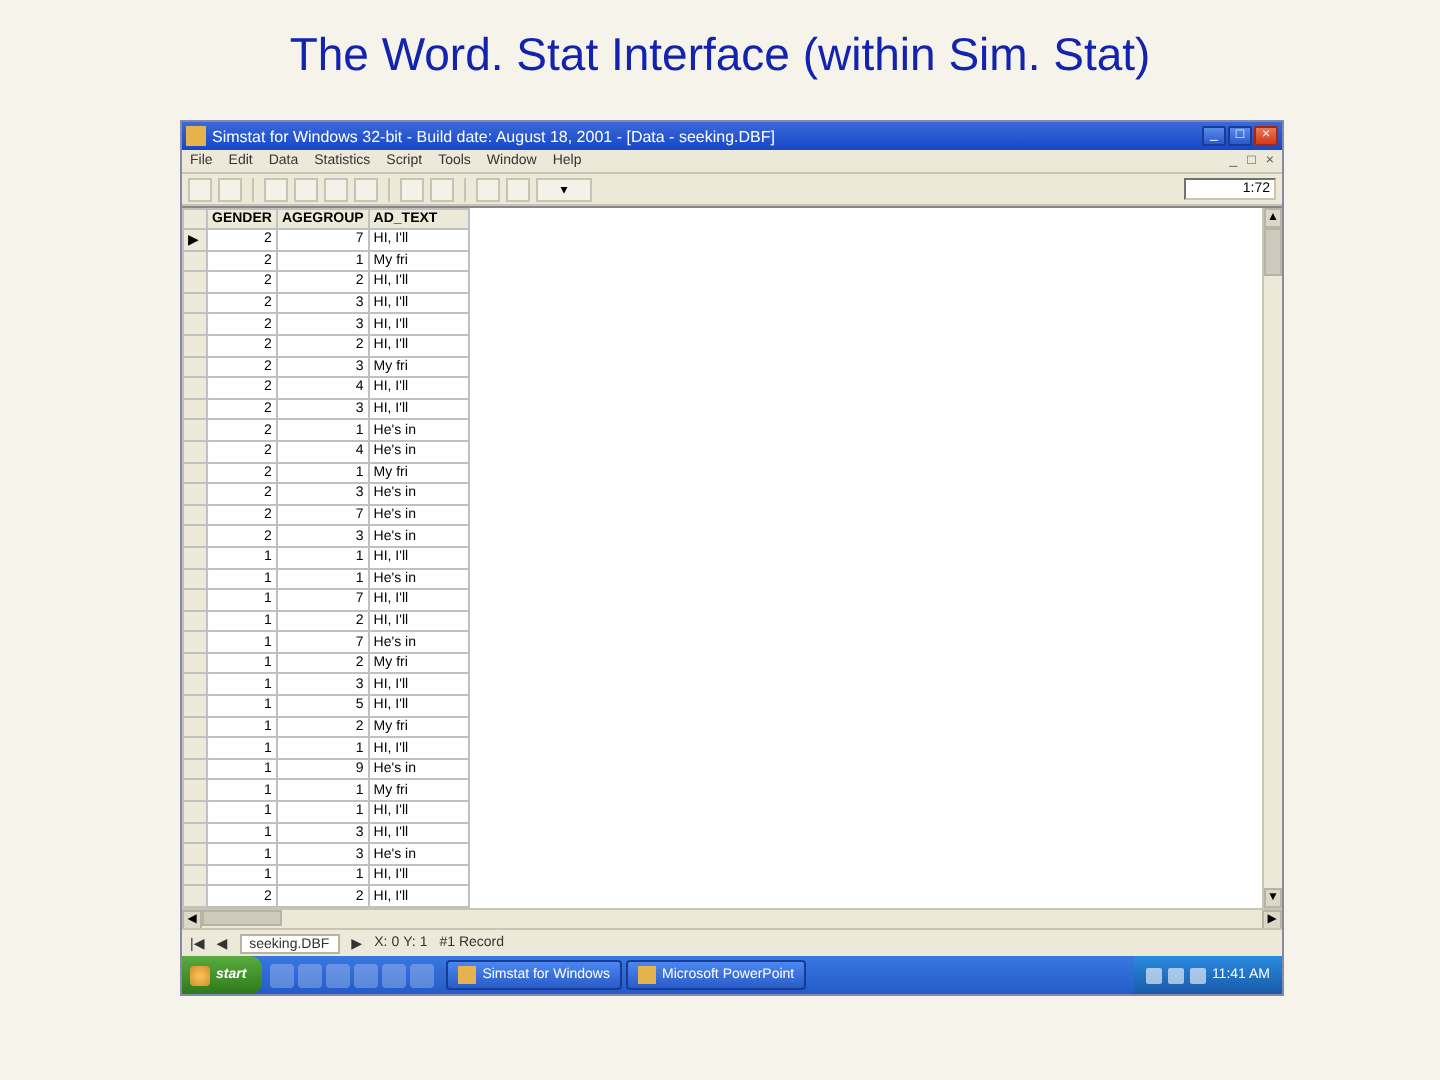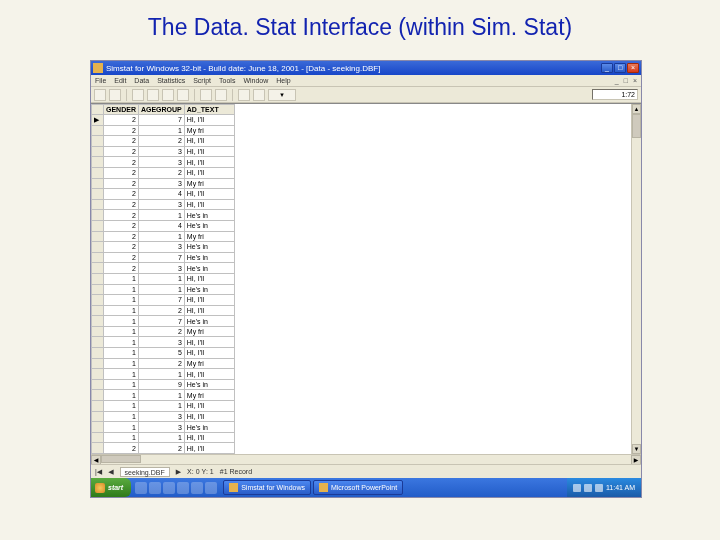--- a/index.html
+++ b/index.html
@@ -163,27 +163,27 @@
   .tray {
     margin-left: auto; height: 19px;
     background: linear-gradient(#2a8ae0,#1a5aa8);
     padding: 0 6px; display:flex; align-items:center; gap:3px;
   }
   .tray .ti { width:8px; height:8px; background: rgba(255,255,255,.6); border-radius:1px; }
 </style>
 </head>
 <body>
 
-<div class="slide-title">The Data. Stat Interface (within Sim. Stat)</div>
+<div class="slide-title">The Word. Stat Interface (within Sim. Stat)</div>
 
 <div class="app-window">
 
   <div class="titlebar">
     <div class="app-icon"></div>
-    <div class="title">Simstat for Windows 32-bit - Build date: June 18, 2001 - [Data - seeking.DBF]</div>
+    <div class="title">Simstat for Windows 32-bit - Build date: August 18, 2001 - [Data - seeking.DBF]</div>
     <div class="win-btns">
       <div class="win-btn">_</div>
       <div class="win-btn">□</div>
       <div class="win-btn close">×</div>
     </div>
   </div>
 
   <div class="menubar">
     <span>File</span>
     <span>Edit</span>

